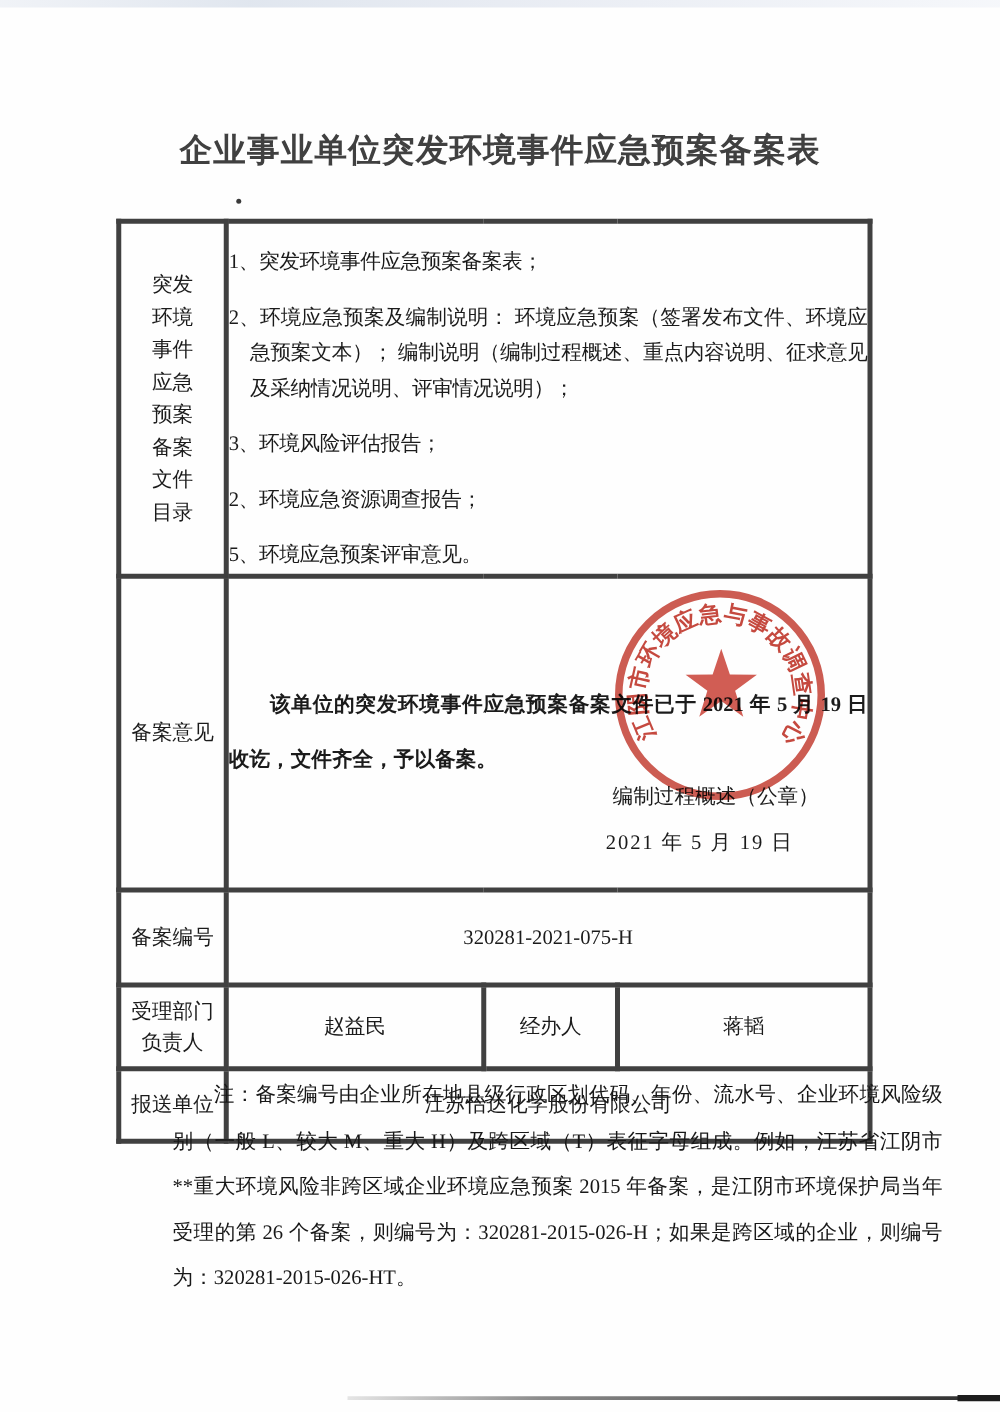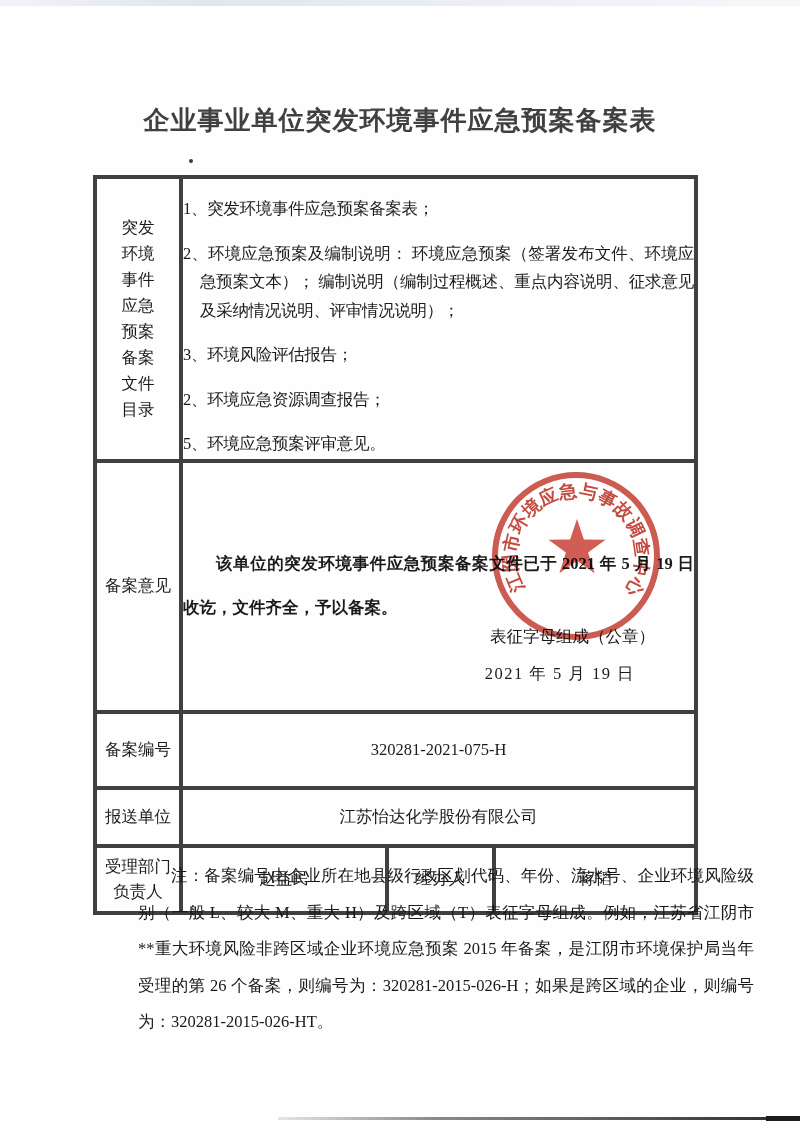--- a/index.html
+++ b/index.html
@@ -99,40 +99,40 @@
         <div class="catalog-item">2、环境应急资源调查报告；</div>
         <div class="catalog-item">5、环境应急预案评审意见。</div>
       </td>
     </tr>
     <tr style="height:251px">
       <td class="label-cell">
         <span>备案意见</span>
       </td>
       <td colspan="3" class="opinion-cell">
         <div class="opinion-body">该单位的突发环境事件应急预案备案文件已于 2021 年 5 月 19 日收讫，文件齐全，予以备案。</div>
-        <div class="sig-label">表征字母组成（公章）</div>
+        <div class="sig-label">编制过程概述（公章）</div>
         <div class="sig-date">2021 年 5 月 19 日</div>
       </td>
     </tr>
     <tr style="height:76px">
       <td class="label-cell">备案编号</td>
       <td colspan="3" class="value-cell">320281-2021-075-H</td>
-    </tr>
-    <tr style="height:58px">
-      <td class="label-cell">报送单位</td>
-      <td colspan="3" class="value-cell">江苏怡达化学股份有限公司</td>
     </tr>
     <tr style="height:67px">
       <td class="label-cell handlers-label-cell">
         <div>受理部门</div>
         <div>负责人</div>
       </td>
       <td class="value-cell">赵益民</td>
       <td class="value-cell">经办人</td>
       <td class="value-cell">蒋韬</td>
+    </tr>
+    <tr style="height:58px">
+      <td class="label-cell">报送单位</td>
+      <td colspan="3" class="value-cell">江苏怡达化学股份有限公司</td>
     </tr>
   </tbody>
     </table>
 
   <div class="stamp">
     <svg viewBox="0 0 174 174" xmlns="http://www.w3.org/2000/svg">
       <defs>
         <path id="seal-arc" d="M 35.9 119.4 A 60 60 0 1 1 138.1 119.4" fill="none"></path>
       </defs>
       <circle cx="87" cy="87" r="81" fill="none" stroke="#c23b30" stroke-width="6" opacity="0.9"></circle>

